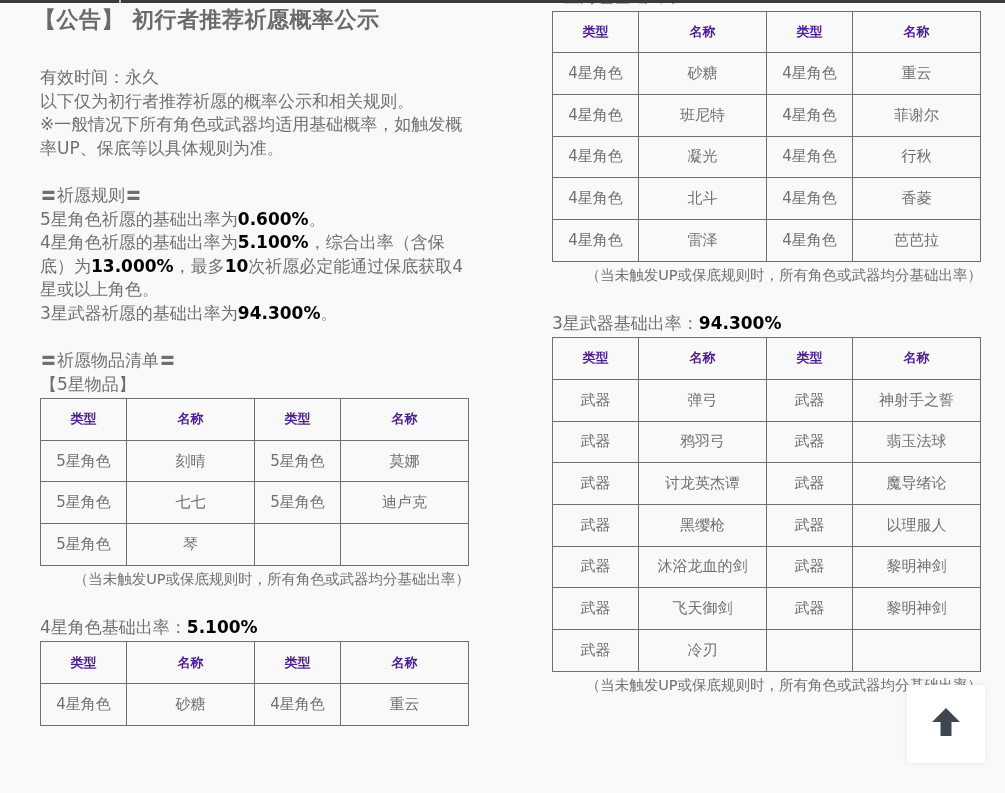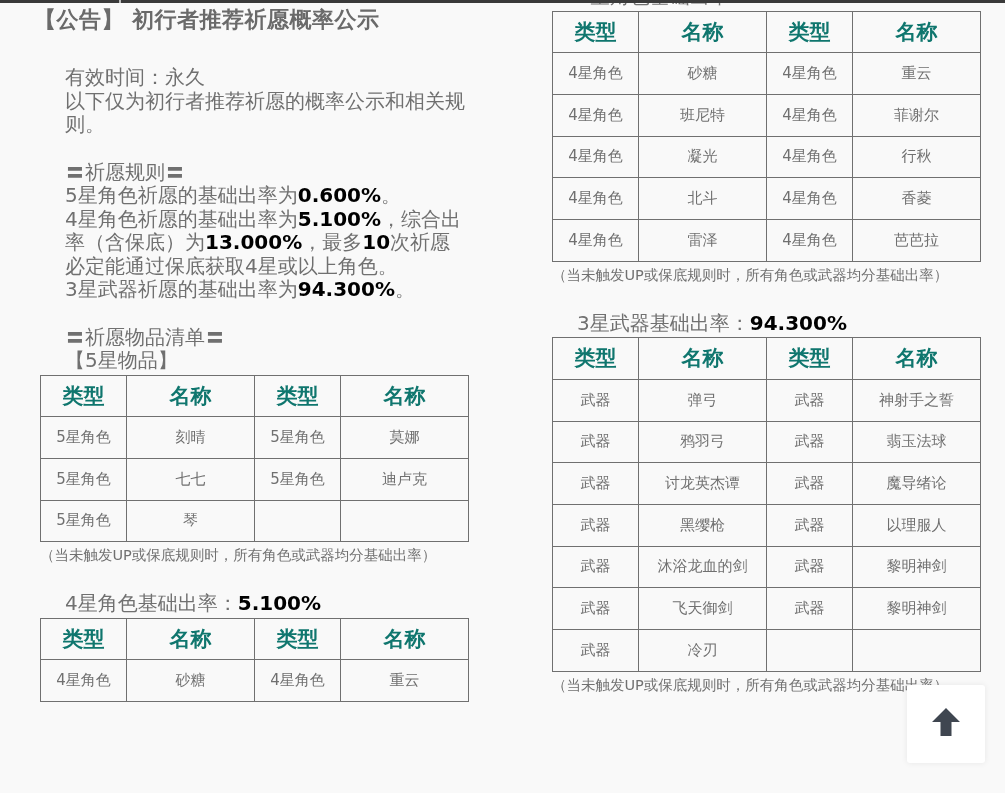--- a/index.html
+++ b/index.html
@@ -9,49 +9,50 @@
   .topbar .gap { position: absolute; left: 119px; top: 0; width: 2px; height: 3px; background: #bcbcbc; }
 
   .col { position: absolute; top: 0; width: 430px; }
   .col-left { left: 40px; }
   .col-right { left: 552px; top: -15px; }
 
   .title { font-size: 22px; font-weight: bold; color: #6a6a6a; margin-top: 6px; margin-left: 0; letter-spacing: 0.5px; line-height: 28px; white-space: nowrap; }
   .title .bracket { margin-left: -6px; }
   .title .ttext { margin-left: 8px; text-align: center; }
 
-  .p { font-size: 20px; line-height: 23.5px; color: #707070; margin-left: 25px; }
+  .p { font-size: 17px; line-height: 23.5px; color: #707070; }
   .intro { margin-top: 32px; }
   .red { color: #000000; font-weight: bold; }
   .blank { height: 24px; }
 
   table.grid { border-collapse: collapse; width: 428px; table-layout: fixed; margin-top: 2px; }
   table.grid td, table.grid th { border: 1.5px solid #707070; height: 41.7px; text-align: center; font-size: 15px; color: #707070; font-weight: normal; }
-  table.grid th { font-weight: bold; font-size: 21px; color: #0f766e; }
+  table.grid th { font-weight: bold; font-size: 13px; color: #4c1d95; }
   col.c1 { width: 86px; } col.c2 { width: 128px; } col.c3 { width: 86px; } col.c4 { width: 128px; }
 
-  .note { font-size: 14.5px; line-height: 23px; color: #707070; margin-top: 2px; }
+  .note { font-size: 14.5px; line-height: 23px; color: #707070; margin-top: 2px; text-align: right; }
 
   .totop { position: absolute; left: 907px; top: 685px; width: 78px; height: 78px; background: #ffffff; border-radius: 3px; box-shadow: 0 0 6px rgba(0,0,0,0.08); display: flex; align-items: center; justify-content: center; z-index: 4; cursor: pointer; }
 </style>
 </head>
 <body>
 
 <div class="topbar">
     <div class="gap"></div>
   </div>
 
 <div class="col col-left">
   <div class="title">
     <span class="bracket">【公告】</span><span class="ttext">初行者推荐祈愿概率公示</span>
   </div>
 
   <div class="intro">
     <div class="p">有效时间：永久</div>
     <div class="p">以下仅为初行者推荐祈愿的概率公示和相关规则。</div>
+    <div class="p">※一般情况下所有角色或武器均适用基础概率，如触发概率UP、保底等以具体规则为准。</div>
   </div>
 
   <div class="blank"></div>
 
   <div>
     <div class="p">〓祈愿规则〓</div>
     <div class="p"><span>5星角色祈愿的基础出率为</span><span class="red">0.600%</span><span>。</span></div>
     <div class="p"><span>4星角色祈愿的基础出率为</span><span class="red">5.100%</span><span>，综合出率（含保底）为</span><span class="red">13.000%</span><span>，最多</span><span class="red">10</span><span>次祈愿必定能通过保底获取4星或以上角色。</span></div>
     <div class="p"><span>3星武器祈愿的基础出率为</span><span class="red">94.300%</span><span>。</span></div>
   </div>

